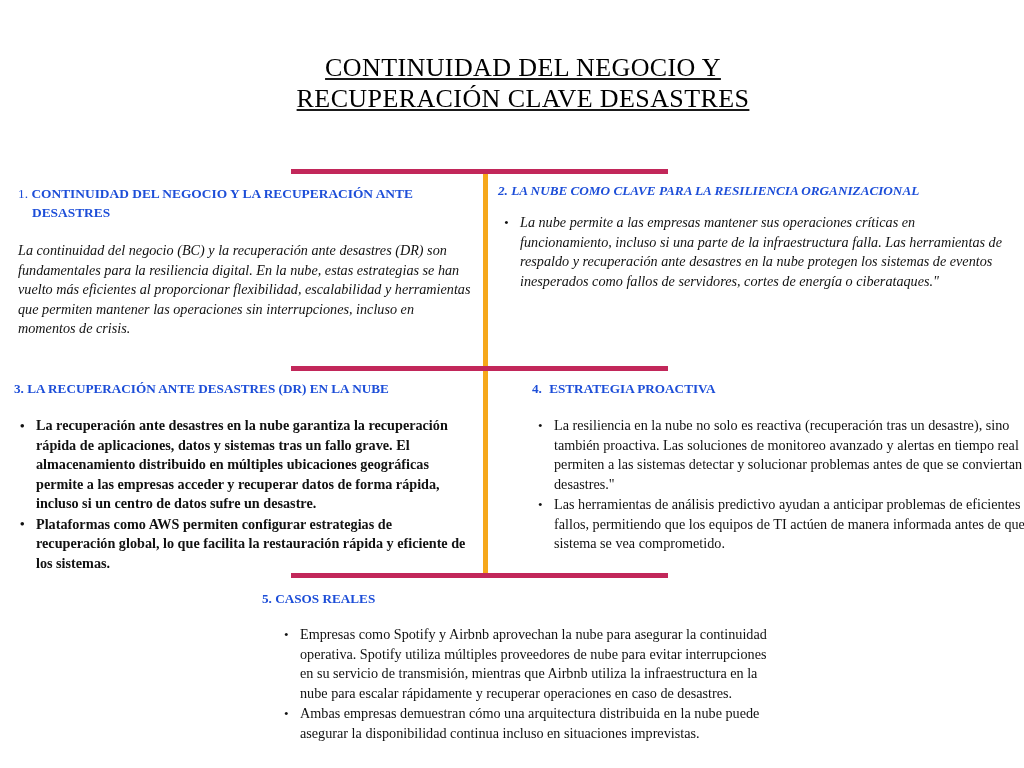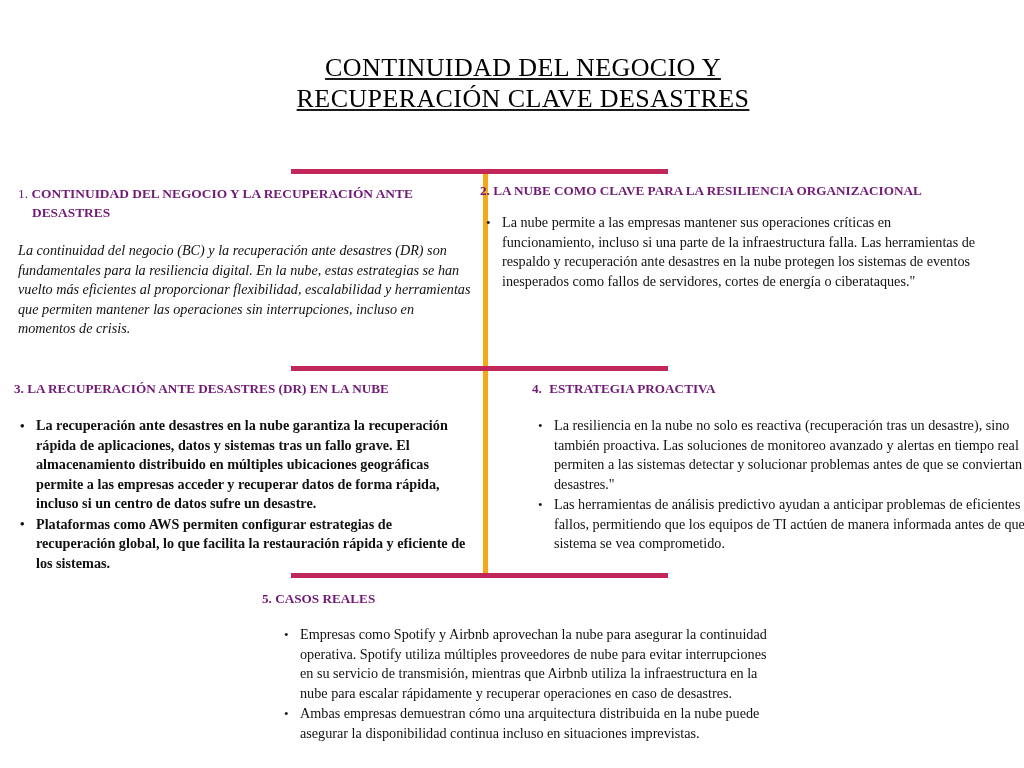--- a/index.html
+++ b/index.html
@@ -60,30 +60,30 @@
     background: #f6a81b;
   }
   .vrule.upper { top: 174px; height: 192px; }
   .vrule.lower { top: 371px; height: 202px; }
 
   
   .quad {
     position: absolute;
   }
   .quad.q1 { left: 18px;  top: 184px; width: 455px; }
-  .quad.q2 { left: 480px; top: 182px; width: 505px; }
+  .quad.q2 { left: 498px; top: 182px; width: 505px; font-style: italic; }
   .quad.q3 { left: 14px;  top: 380px; width: 460px; }
   .quad.q4 { left: 524px; top: 380px; width: 510px; margin-left: 8px; }
   .quad.q5 { left: 262px; top: 590px; width: 520px; }
 
   .quad-heading {
     font-weight: bold;
     font-size: 13.2px;
     line-height: 18px;
-    color: #701a75;
+    color: #1d4ed8;
     margin: 0 0 0 0;
   }
   .quad.q1 .quad-heading {
     padding-left: 14px;
     text-indent: -14px;
     font-size: 13.4px;
     line-height: 19px;
   }
   .quad.q1 .heading-num {
     font-weight: 400;

